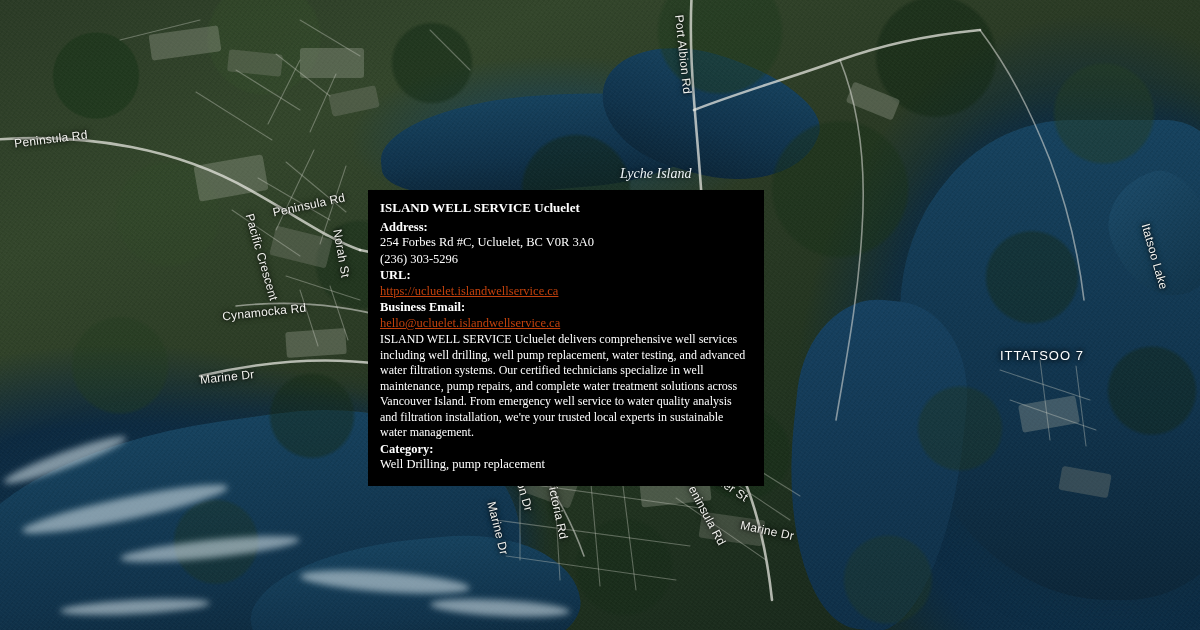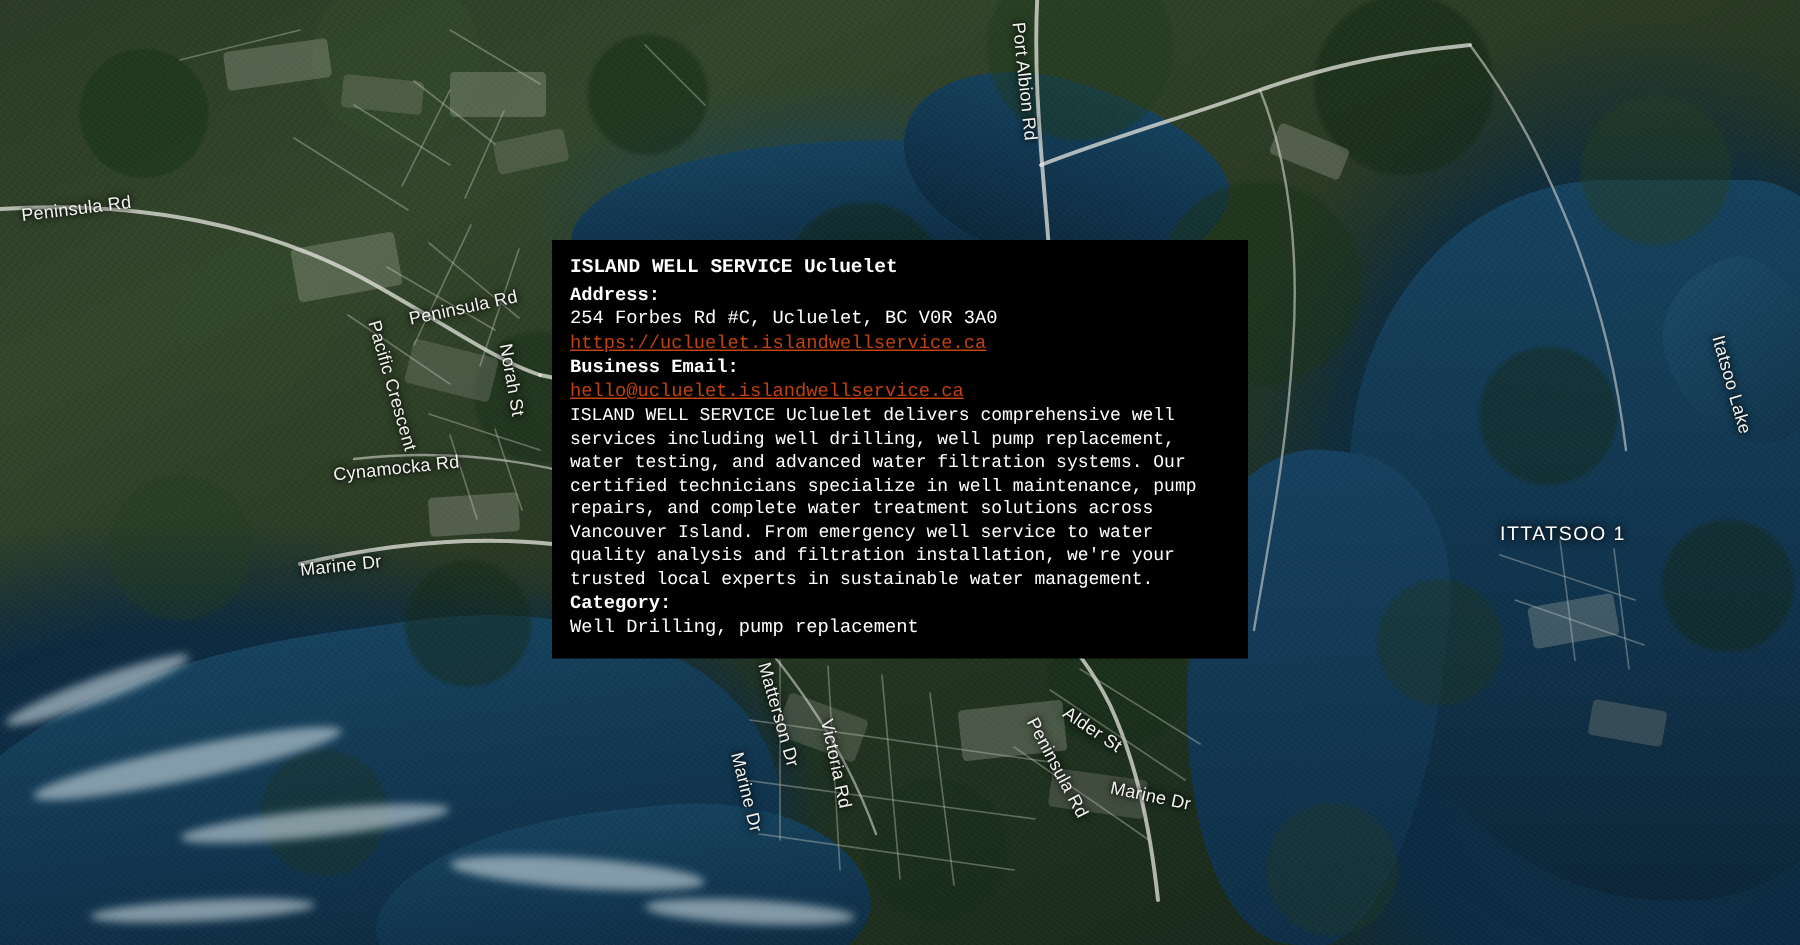--- a/index.html
+++ b/index.html
@@ -190,29 +190,29 @@
     left: 586px;
     top: 285px;
     width: 30px;
     height: 40px;
   }
 
   
   #info-panel {
     position: absolute;
     left: 368px;
-    top: 160px;
-    width: 464px;
+    top: 190px;
+    width: 396px;
     background: #000000;
     color: #ffffff;
     padding: 10px 14px 12px 12px;
     box-sizing: border-box;
     font-size: 12.5px;
     line-height: 15.5px;
-    font-family: Liberation Mono, monospace;
+    font-family: Liberation Serif, serif;
   }
   #info-panel .title {
     font-weight: bold;
     font-size: 13px;
     margin-bottom: 4px;
   }
   #info-panel .field-label {
     font-weight: bold;
     font-size: 12.5px;
     margin-top: 1px;
@@ -331,35 +331,37 @@
   <div class="road-label" style="left:498px; top:500px; transform:rotate(76deg); transform-origin:left top;">Marine Dr</div>
   <div class="road-label" style="left:516px; top:440px; transform:rotate(74deg); transform-origin:left top;">Matterson Dr</div>
   <div class="road-label" style="left:558px; top:478px; transform:rotate(78deg); transform-origin:left top;">Victoria Rd</div>
   <div class="road-label" style="left:714px; top:468px; transform:rotate(34deg); transform-origin:left top;">Alder St</div>
   <div class="road-label" style="left:694px; top:476px; transform:rotate(62deg); transform-origin:left top;">Peninsula Rd</div>
   <div class="road-label" style="left:742px; top:518px; transform:rotate(12deg); transform-origin:left top;">Marine Dr</div>
   <div class="road-label" style="left:686px; top:14px; transform:rotate(84deg); transform-origin:left top;">Port Albion Rd</div>
   <div class="road-label" style="left:548px; top:238px; transform:rotate(76deg); transform-origin:left top;">Cedar Rd</div>
   <div class="road-label" style="left:1152px; top:222px; transform:rotate(74deg); transform-origin:left top;">Itatsoo Lake</div>
 
-  <div class="place-label" style="left:1000px; top:348px;">ITTATSOO 1</div>
+  <div class="place-label" style="left:1000px; top:348px;">ITTATSOO 7</div>
   <div class="water-label" style="left:620px; top:166px;">Lyche Island</div>
 
   <svg id="map-marker" viewBox="0 0 30 40">
     <path d="M15 39 C15 39 28 23 28 14 A13 13 0 1 0 2 14 C2 23 15 39 15 39 Z" fill="#2f5d99" stroke="#10263f" stroke-width="1.4" opacity="0.95"></path>
     <circle cx="15" cy="14" r="5" fill="#12304f"></circle>
   </svg>
 
   <div id="info-panel">
     <div class="title">ISLAND WELL SERVICE Ucluelet</div>
 
     <div class="field-label">Address:</div>
     <div class="field-value">254 Forbes Rd #C, Ucluelet, BC V0R 3A0</div>
 
-
+    <div class="field-value">(236) 303-5296</div>
+
+    <div class="field-label">URL:</div>
     <div class="field-value"><a href="#">https://ucluelet.islandwellservice.ca</a></div>
 
     <div class="field-label">Business Email:</div>
     <div class="field-value"><a href="#">hello@ucluelet.islandwellservice.ca</a></div>
 
     <div class="about-text">ISLAND WELL SERVICE Ucluelet delivers comprehensive well services including well drilling, well pump replacement, water testing, and advanced water filtration systems. Our certified technicians specialize in well maintenance, pump repairs, and complete water treatment solutions across Vancouver Island. From emergency well service to water quality analysis and filtration installation, we're your trusted local experts in sustainable water management.</div>
 
     <div class="field-label">Category:</div>
     <div class="field-value">Well Drilling, pump replacement</div>
   </div>

